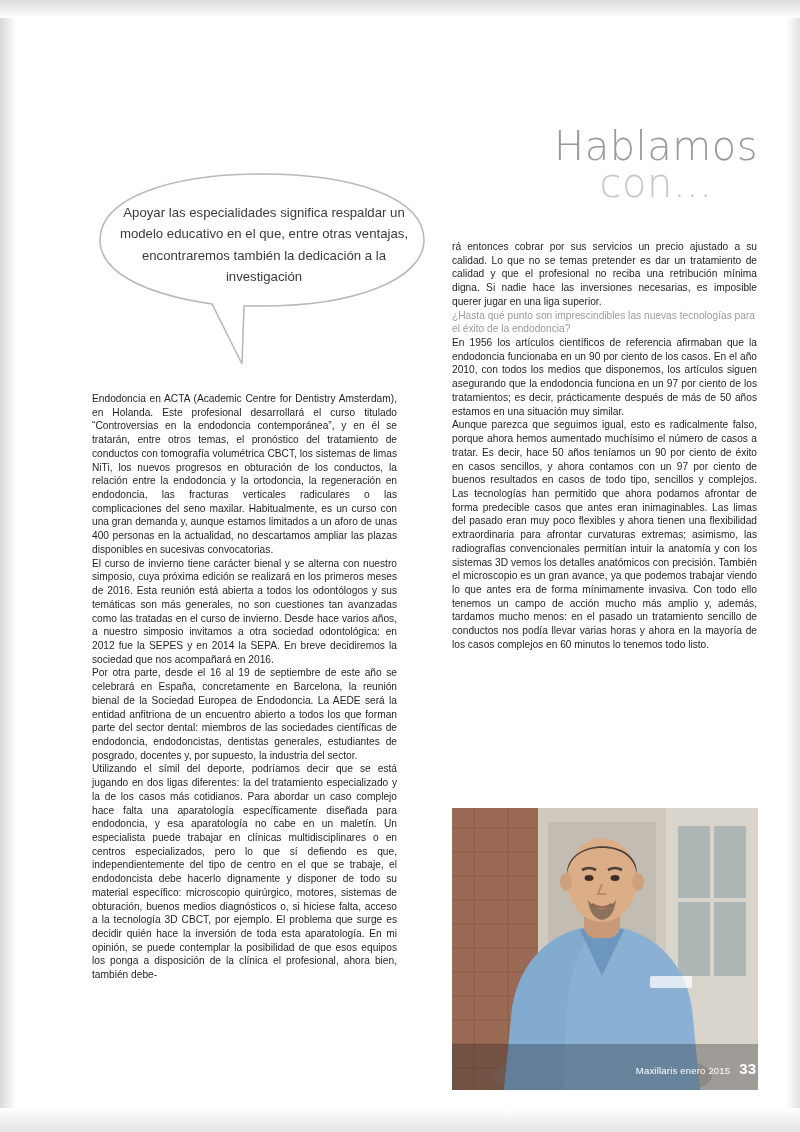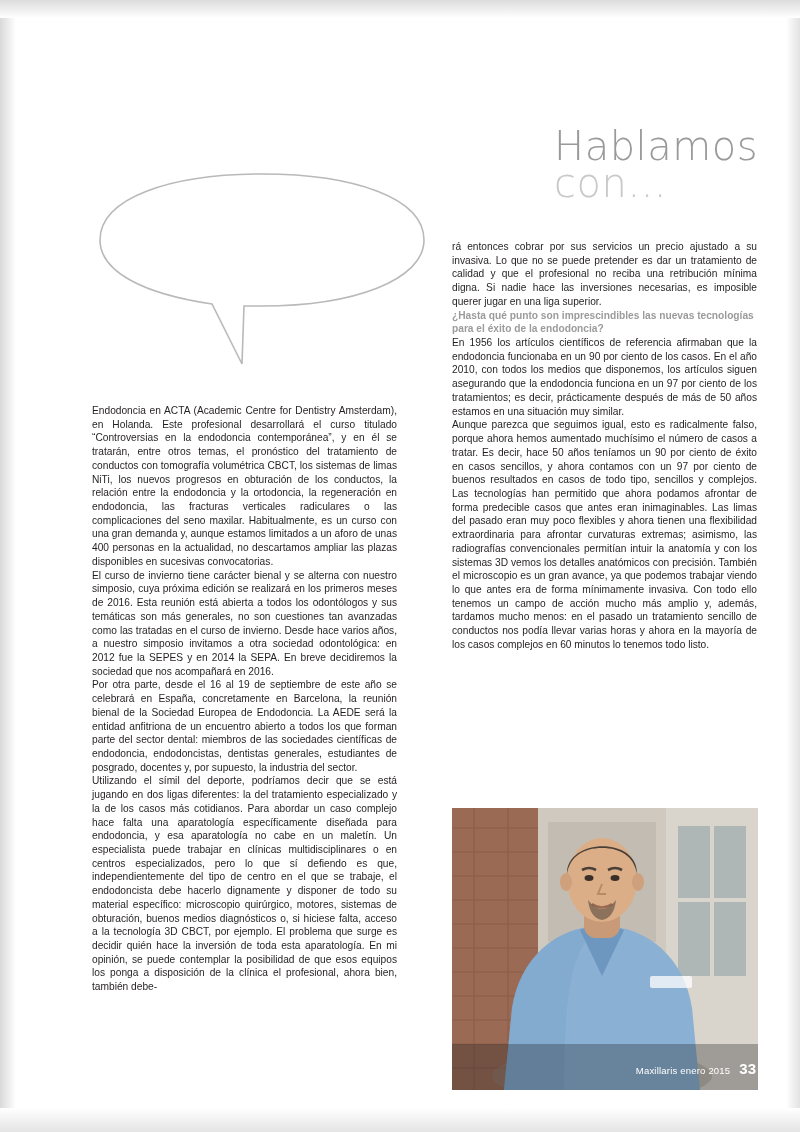--- a/index.html
+++ b/index.html
@@ -45,21 +45,21 @@
     left: 0; bottom: 0;
     width: 100%; height: 24px;
     background: linear-gradient(to top, #e4e4e4, #ffffff);
   }
 
   
   .section-title {
     position: absolute;
     right: 42px;
     top: 128px;
-    text-align: left;
+    text-align: center;
     line-height: 0.92;
     font-family: "DejaVu Sans", sans-serif;
     font-weight: 300;
     font-size: 40px;
     letter-spacing: 0.5px;
   }
   .section-title .l1 { color: #9a9a9a; display: block; }
   .section-title .l2 { color: #c9c9c9; display: block; }
 
   
@@ -91,34 +91,33 @@
     position: absolute;
     width: 305px;
     font-size: 10.2px;
     line-height: 1.345;
     color: #231f20;
     text-align: justify;
     font-family: "Liberation Sans", sans-serif;
   }
   .col-left {
     left: 92px;
-    top: 404px;
+    top: 392px;
   }
   .col-right {
     left: 452px;
     top: 240px;
   }
   .col p {
     margin: 0 0 0 0;
   }
   .question {
     color: #9b9b9b;
     margin: 9px 0 1px 0;
     text-align: left;
-    font-weight: bold;
   }
   .para {
     margin-bottom: 0px;
   }
 
   
   .photo {
     position: absolute;
     left: 452px;
     top: 808px;
@@ -169,31 +168,32 @@
     <svg class="balloon-svg" width="340" height="210" viewBox="0 0 340 210">
       <path d="M170 6
                C 262 6, 332 30, 332 72
                C 332 112, 262 138, 170 138
                L 152 138
                L 150 196
                L 120 136
                C 52 126, 8 104, 8 72
                C 8 30, 78 6, 170 6 Z" fill="#ffffff" stroke="#b9b9b9" stroke-width="1.6"></path>
     </svg>
+    <div class="balloon-text">Apoyar las especialidades significa respaldar un modelo educativo en el que, entre otras ventajas, encontraremos también la dedicación a la investigación</div>
   </div>
 
   <div class="col col-left">
     <p class="para">Endodoncia en ACTA (Academic Centre for Dentistry Amsterdam), en Holanda. Este profesional desarrollará el curso titulado “Controversias en la endodoncia contemporánea”, y en él se tratarán, entre otros temas, el pronóstico del tratamiento de conductos con tomografía volumétrica CBCT, los sistemas de limas NiTi, los nuevos progresos en obturación de los conductos, la relación entre la endodoncia y la ortodoncia, la regeneración en endodoncia, las fracturas verticales radiculares o las complicaciones del seno maxilar. Habitualmente, es un curso con una gran demanda y, aunque estamos limitados a un aforo de unas 400 personas en la actualidad, no descartamos ampliar las plazas disponibles en sucesivas convocatorias.</p>
     <p class="para">El curso de invierno tiene carácter bienal y se alterna con nuestro simposio, cuya próxima edición se realizará en los primeros meses de 2016. Esta reunión está abierta a todos los odontólogos y sus temáticas son más generales, no son cuestiones tan avanzadas como las tratadas en el curso de invierno. Desde hace varios años, a nuestro simposio invitamos a otra sociedad odontológica: en 2012 fue la SEPES y en 2014 la SEPA. En breve decidiremos la sociedad que nos acompañará en 2016.</p>
     <p class="para">Por otra parte, desde el 16 al 19 de septiembre de este año se celebrará en España, concretamente en Barcelona, la reunión bienal de la Sociedad Europea de Endodoncia. La AEDE será la entidad anfitriona de un encuentro abierto a todos los que forman parte del sector dental: miembros de las sociedades científicas de endodoncia, endodoncistas, dentistas generales, estudiantes de posgrado, docentes y, por supuesto, la industria del sector.</p>
     <p class="para">Utilizando el símil del deporte, podríamos decir que se está jugando en dos ligas diferentes: la del tratamiento especializado y la de los casos más cotidianos. Para abordar un caso complejo hace falta una aparatología específicamente diseñada para endodoncia, y esa aparatología no cabe en un maletín. Un especialista puede trabajar en clínicas multidisciplinares o en centros especializados, pero lo que sí defiendo es que, independientemente del tipo de centro en el que se trabaje, el endodoncista debe hacerlo dignamente y disponer de todo su material específico: microscopio quirúrgico, motores, sistemas de obturación, buenos medios diagnósticos o, si hiciese falta, acceso a la tecnología 3D CBCT, por ejemplo. El problema que surge es decidir quién hace la inversión de toda esta aparatología. En mi opinión, se puede contemplar la posibilidad de que esos equipos los ponga a disposición de la clínica el profesional, ahora bien, también debe-</p>
   </div>
 
   <div class="col col-right">
-    <p class="para">rá entonces cobrar por sus servicios un precio ajustado a su invasiva. Lo que no se puede pretender es dar un tratamiento de calidad y que el profesional no reciba una retribución mínima digna. Si nadie hace las inversiones necesarias, es imposible querer jugar en una liga superior.</p>
+    <p class="para">rá entonces cobrar por sus servicios un precio ajustado a su calidad. Lo que no se temas pretender es dar un tratamiento de calidad y que el profesional no reciba una retribución mínima digna. Si nadie hace las inversiones necesarias, es imposible querer jugar en una liga superior.</p>
     <p class="question">¿Hasta qué punto son imprescindibles las nuevas tecnologías para el éxito de la endodoncia?</p>
     <p class="para">En 1956 los artículos científicos de referencia afirmaban que la endodoncia funcionaba en un 90 por ciento de los casos. En el año 2010, con todos los medios que disponemos, los artículos siguen asegurando que la endodoncia funciona en un 97 por ciento de los tratamientos; es decir, prácticamente después de más de 50 años estamos en una situación muy similar.</p>
     <p class="para">Aunque parezca que seguimos igual, esto es radicalmente falso, porque ahora hemos aumentado muchísimo el número de casos a tratar. Es decir, hace 50 años teníamos un 90 por ciento de éxito en casos sencillos, y ahora contamos con un 97 por ciento de buenos resultados en casos de todo tipo, sencillos y complejos. Las tecnologías han permitido que ahora podamos afrontar de forma predecible casos que antes eran inimaginables. Las limas del pasado eran muy poco flexibles y ahora tienen una flexibilidad extraordinaria para afrontar curvaturas extremas; asimismo, las radiografías convencionales permitían intuir la anatomía y con los sistemas 3D vemos los detalles anatómicos con precisión. También el microscopio es un gran avance, ya que podemos trabajar viendo lo que antes era de forma mínimamente invasiva. Con todo ello tenemos un campo de acción mucho más amplio y, además, tardamos mucho menos: en el pasado un tratamiento sencillo de conductos nos podía llevar varias horas y ahora en la mayoría de los casos complejos en 60 minutos lo tenemos todo listo.</p>
   </div>
 
   <div class="photo">
     <svg width="306" height="282" viewBox="0 0 306 282">
 
       <rect x="0" y="0" width="306" height="282" fill="#b9b2a8"></rect>
 

